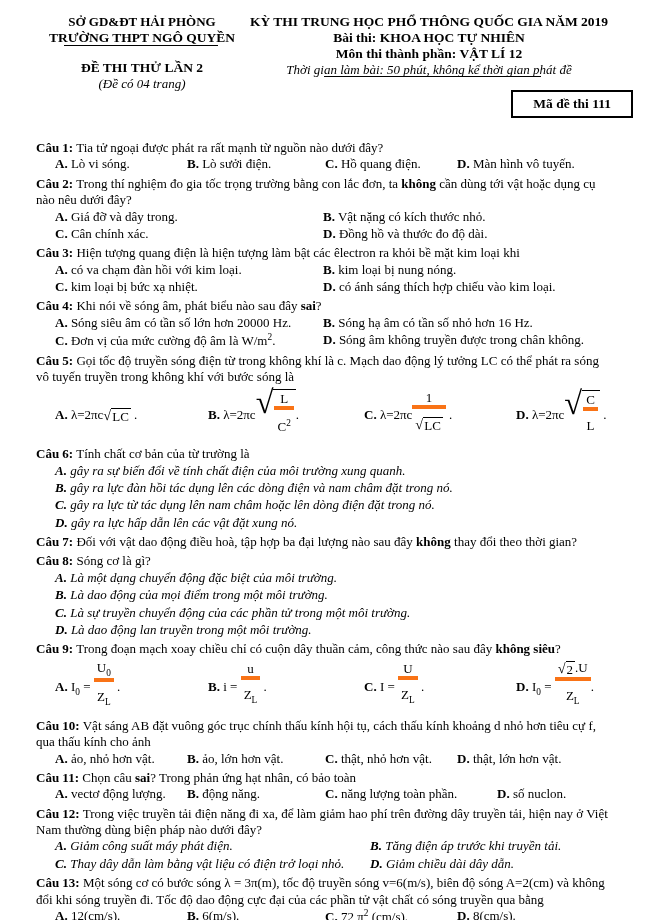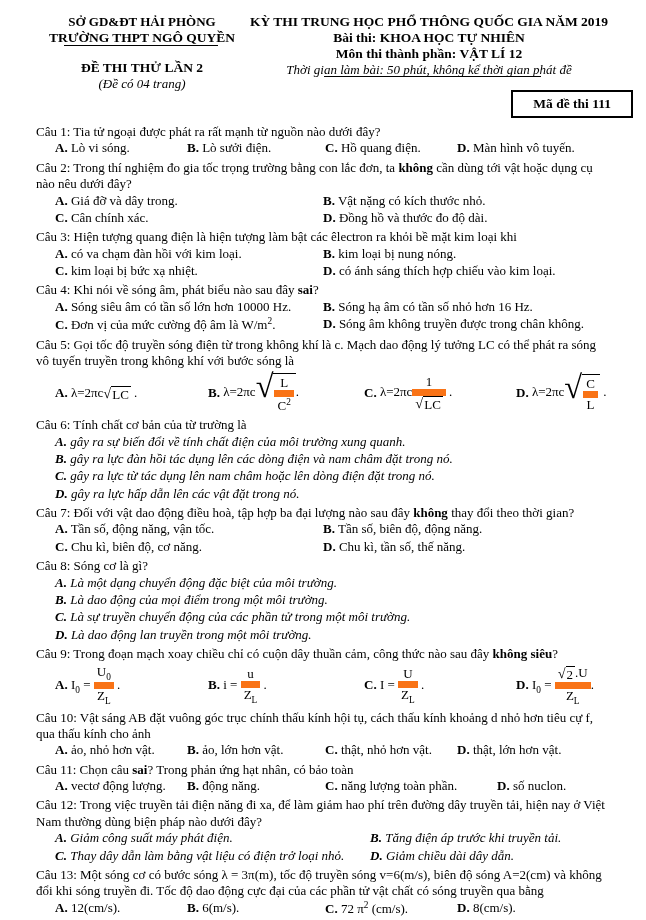--- a/index.html
+++ b/index.html
@@ -1,54 +1,54 @@
 <!DOCTYPE html>
 <html><head>
 <meta charset="utf-8">
 <style>
   html,body{margin:0;padding:0;background:#fff;}
   body{width:646px;height:920px;overflow:hidden;color:#000;
        font-family:"Liberation Serif","DejaVu Serif",serif;font-size:13px;}
   .page{padding:14px 36px 0 36px;}
 
   
-  .hdr{display:grid;grid-template-columns:212px 1fr;margin-bottom:6px;}
+  .hdr{display:grid;grid-template-columns:212px 1fr;margin-bottom:22px;}
   .hdr-left{text-align:center;}
   .hdr-right{text-align:center;font-family:Liberation Serif, serif;}
   .hl1{font-weight:bold;font-size:13px;}
   .hl2{font-weight:bold;font-size:13.5px;position:relative;display:block;}
   .hl2::after{content:"";position:absolute;left:13%;right:14%;bottom:0;border-bottom:1.2px solid #000;}
   .hl3{font-weight:bold;font-size:13.5px;margin-top:14px;}
   .hl4{font-style:italic;font-size:13px;}
   .hr1{font-weight:bold;font-size:13.5px;}
   .hr2,.hr3{font-weight:bold;font-size:13.5px;}
   .hr4{font-style:italic;font-size:13px;position:relative;display:block;}
   .hr4::after{content:"";position:absolute;left:21%;right:19%;bottom:1px;border-bottom:1px solid #000;}
   .exam-box{display:inline-block;border:2px solid #000;font-weight:bold;font-size:13.5px;
             padding:4px 20px;margin:12px -23px 0 auto;float:right;}
   .hdr-right .boxrow{text-align:right;}
 
   
   .question{margin:2px 0 3px 0;}
   .q-text{line-height:1.26;}
-  .q-label{font-weight:normal;}
+  .q-label{font-weight:bold;}
   .opts{display:grid;padding-left:19px;column-gap:4px;row-gap:1px;line-height:1.26;}
   .opts.cols4{grid-template-columns:128px 134px 128px auto;}
   .opts.cols4a{grid-template-columns:128px 134px 168px auto;}
   .opts.cols4f{grid-template-columns:133px 136px 132px auto;align-items:center;margin:3px 0 2px 0;gap:20px;}
   .opts.cols2{grid-template-columns:264px auto;}
   .opts.cols2w{grid-template-columns:311px auto;font-style:italic;}
   .opts.cols1{grid-template-columns:1fr;font-style:italic;}
   .opt-letter{font-weight:bold;}
 
   
   sub,sup{font-size:0.72em;}
   .frac{display:inline-block;vertical-align:middle;text-align:center;}
   .frac .num{display:block;padding:0 3px;line-height:1.1;}
-  .frac .den{display:block;border-top:7px solid #f97316;padding:0 3px;line-height:1.15;}
+  .frac .den{display:block;border-top:4px solid #f97316;padding:8px 3px;line-height:1.15;}
   .sqrt{display:inline-flex;align-items:flex-start;vertical-align:middle;white-space:nowrap;}
   .sqrt .radical{line-height:1;font-size:1.1em;}
   .sqrt .radicand{border-top:1px solid #000;padding:1px 2px 0 1px;line-height:1.1;}
   .sqrt.tall .radical{font-size:2.5em;line-height:0.82;font-weight:normal;}
   .sqrt.tall .radicand{padding-top:2px;}
 
   
   .footer{text-align:right;margin-top:4px;padding-right:0;}
   .footer a{color:#0000ee;text-decoration:underline;}
 </style>
@@ -99,21 +99,21 @@
         <div class="opts cols2">
           <div class="option"><b class="opt-letter">A.</b> <span class="opt-text">có va chạm đàn hồi với kim loại.</span></div>
           <div class="option"><b class="opt-letter">B.</b> <span class="opt-text">kim loại bị nung nóng.</span></div>
           <div class="option"><b class="opt-letter">C.</b> <span class="opt-text">kim loại bị bức xạ nhiệt.</span></div>
           <div class="option"><b class="opt-letter">D.</b> <span class="opt-text">có ánh sáng thích hợp chiếu vào kim loại.</span></div>
         </div>
       </div>
       <div class="question">
         <div class="q-text"><b class="q-label">Câu 4:</b> Khi nói về sóng âm, phát biểu nào sau đây <b>sai</b>?</div>
         <div class="opts cols2">
-          <div class="option"><b class="opt-letter">A.</b> <span class="opt-text">Sóng siêu âm có tần số lớn hơn 10000 Hz.</span></div>
+          <div class="option"><b class="opt-letter">A.</b> <span class="opt-text">Sóng siêu âm có tần số lớn hơn 20000 Hz.</span></div>
           <div class="option"><b class="opt-letter">B.</b> <span class="opt-text">Sóng hạ âm có tần số nhỏ hơn 16 Hz.</span></div>
           <div class="option"><b class="opt-letter">C.</b> <span class="opt-text">Đơn vị của mức cường độ âm là W/m<sup>2</sup>.</span></div>
           <div class="option"><b class="opt-letter">D.</b> <span class="opt-text">Sóng âm không truyền được trong chân không.</span></div>
         </div>
       </div>
       <div class="question">
         <div class="q-text"><b class="q-label">Câu 5:</b> Gọi tốc độ truyền sóng điện từ trong không khí là c. Mạch dao động lý tưởng LC có thể phát ra sóng vô tuyến truyền trong không khí với bước sóng là</div>
         <div class="opts cols4f">
           <div class="option"><b class="opt-letter">A.</b> <span class="opt-text">λ=2πc<span class="sqrt">
                 <span class="radical">√</span>
@@ -132,31 +132,25 @@
                 <span class="radicand"><span class="frac"><span class="num">C</span><span class="den">L</span></span></span>
               </span> .</span></div>
         </div>
       </div>
       <div class="question">
         <div class="q-text"><b class="q-label">Câu 6:</b> Tính chất cơ bản của từ trường là</div>
         <div class="opts cols1">
           <div class="option"><b class="opt-letter">A.</b> <span class="opt-text">gây ra sự biến đổi về tính chất điện của môi trường xung quanh.</span></div>
           <div class="option"><b class="opt-letter">B.</b> <span class="opt-text">gây ra lực đàn hồi tác dụng lên các dòng điện và nam châm đặt trong nó.</span></div>
           <div class="option"><b class="opt-letter">C.</b> <span class="opt-text">gây ra lực từ tác dụng lên nam châm hoặc lên dòng điện đặt trong nó.</span></div>
-          <div class="option"><b class="opt-letter">D.</b> <span class="opt-text">gây ra lực hấp dẫn lên các vật đặt trong nó.</span></div>
+          <div class="option"><b class="opt-letter">D.</b> <span class="opt-text">gây ra lực hấp dẫn lên các vật đặt xung nó.</span></div>
         </div>
       </div>
       <div class="question">
         <div class="q-text"><b class="q-label">Câu 7:</b> Đối với vật dao động điều hoà, tập hợp ba đại lượng nào sau đây <b>không</b> thay đổi theo thời gian?</div>
-        <div class="opts cols2">
-          <div class="option"><b class="opt-letter">A.</b> <span class="opt-text">Tần số, động năng, vận tốc.</span></div>
-          <div class="option"><b class="opt-letter">B.</b> <span class="opt-text">Tần số, biên độ, động năng.</span></div>
-          <div class="option"><b class="opt-letter">C.</b> <span class="opt-text">Chu kì, biên độ, cơ năng.</span></div>
-          <div class="option"><b class="opt-letter">D.</b> <span class="opt-text">Chu kì, tần số, thế năng.</span></div>
-        </div>
       </div>
       <div class="question">
         <div class="q-text"><b class="q-label">Câu 8:</b> Sóng cơ là gì?</div>
         <div class="opts cols1">
           <div class="option"><b class="opt-letter">A.</b> <span class="opt-text">Là một dạng chuyển động đặc biệt của môi trường.</span></div>
           <div class="option"><b class="opt-letter">B.</b> <span class="opt-text">Là dao động của mọi điểm trong một môi trường.</span></div>
           <div class="option"><b class="opt-letter">C.</b> <span class="opt-text">Là sự truyền chuyển động của các phần tử trong một môi trường.</span></div>
           <div class="option"><b class="opt-letter">D.</b> <span class="opt-text">Là dao động lan truyền trong một môi trường.</span></div>
         </div>
       </div>

